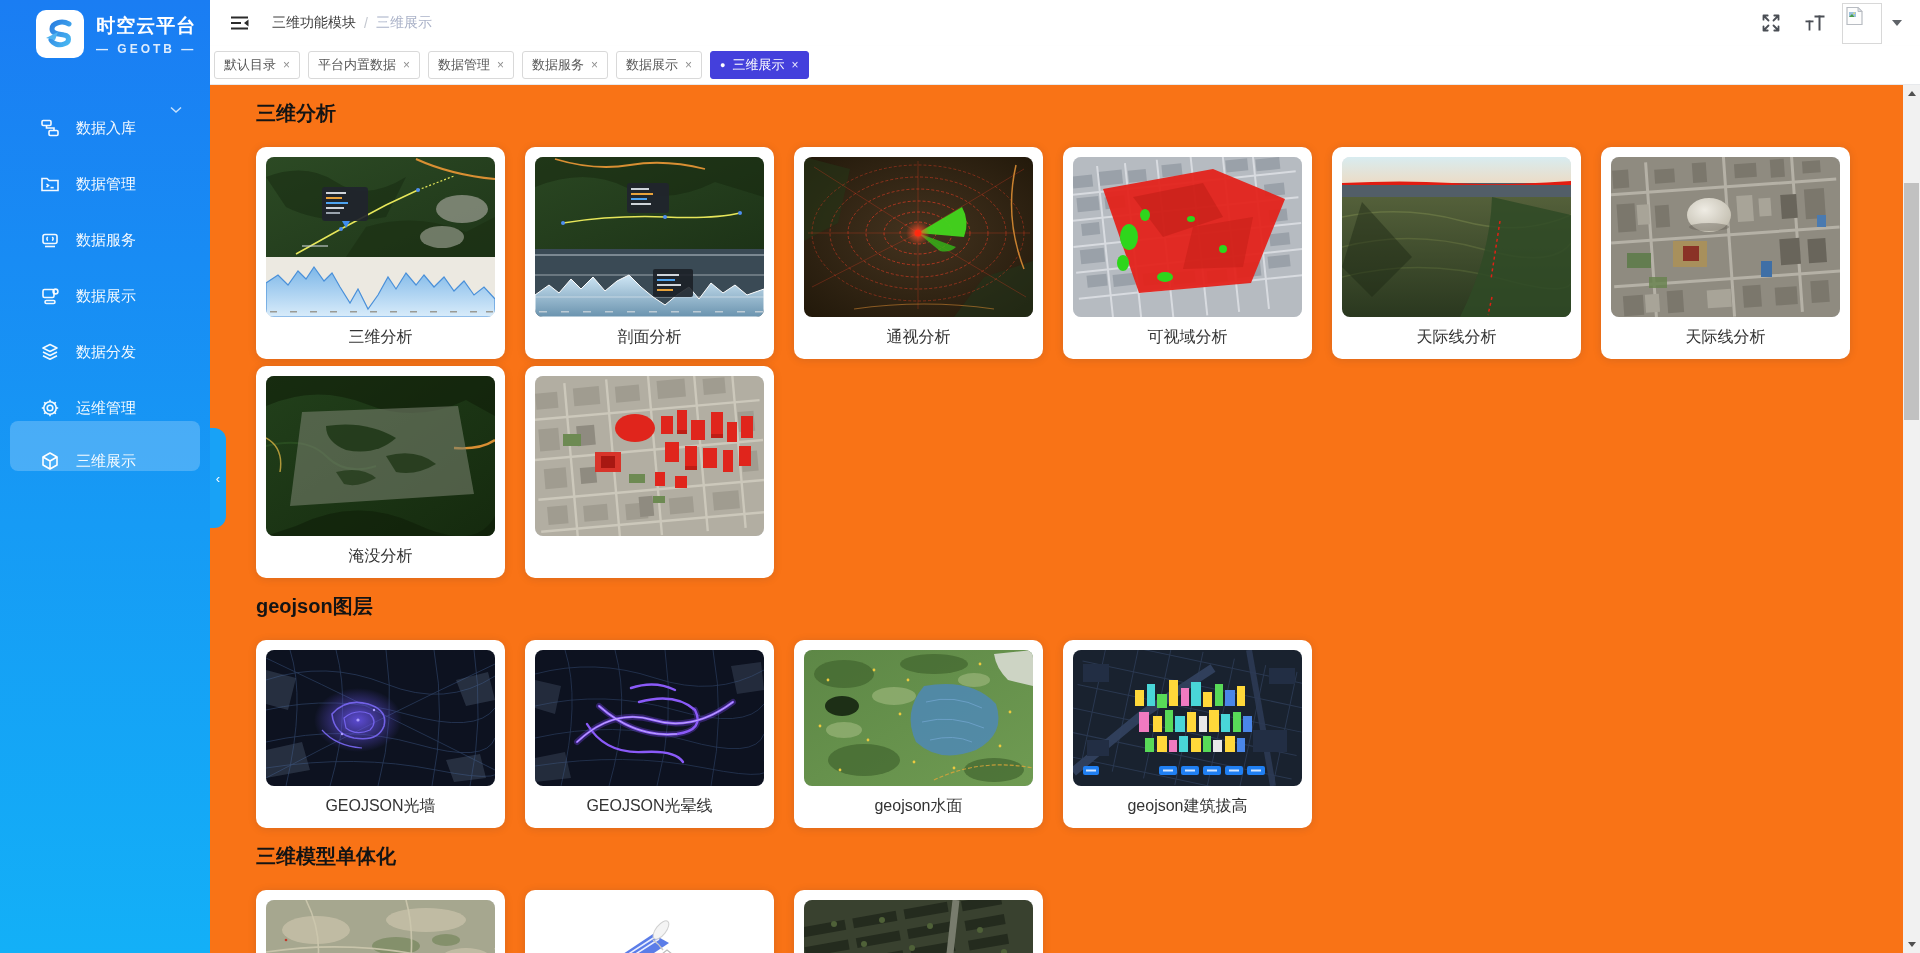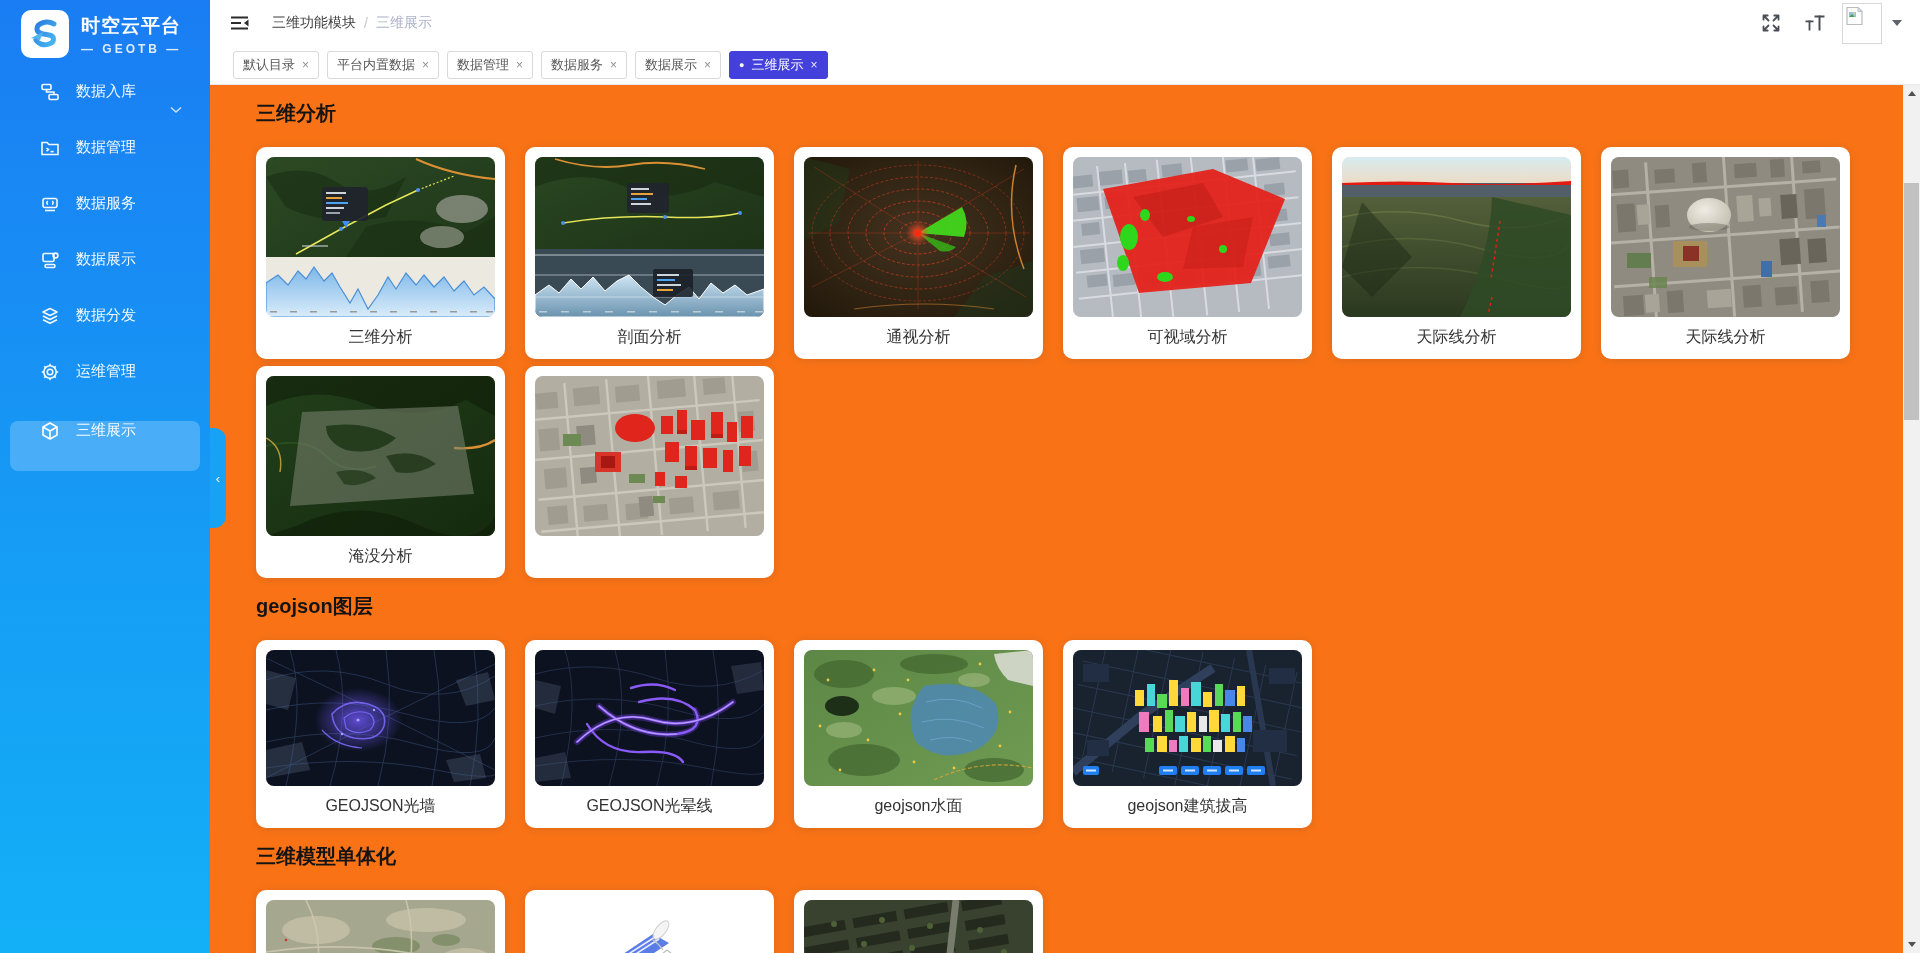--- a/index.html
+++ b/index.html
@@ -3,46 +3,46 @@
 <meta charset="utf-8">
 <style>
   * { margin:0; padding:0; box-sizing:border-box; }
   html,body { width:1920px; height:953px; overflow:hidden; }
   body { font-family:"Liberation Sans","DejaVu Sans",sans-serif; background:#fff; }
   .app { position:relative; width:1920px; height:953px; overflow:hidden; background:#fff; }
 
   
   .sidebar { position:absolute; left:0; top:0; width:210px; height:100%;
     background:linear-gradient(180deg,#1a7df3 0%, #169bf5 55%, #13b0f7 100%); z-index:5; }
-  .logo-row { display:flex; align-items:center; padding:10px 0 0 21px; }
+  .logo-row { display:flex; align-items:center; padding:10px 0 0 36px;text-align:right; }
   .logo-box { width:48px; height:48px; background:#fff; border-radius:10px; display:flex; align-items:center; justify-content:center; }
   .logo-text { margin-left:12px; color:#fff; }
   .logo-title { font-size:19px; font-weight:bold; letter-spacing:1px; }
   .logo-sub { font-size:12px; letter-spacing:3px; opacity:.85; margin-top:3px; font-weight:bold; }
   .menu { margin-top:24px; }
-  .menu-item { position:relative; height:56px; margin:0 10px; display:flex; align-items:flex-start; padding-left:30px; color:rgba(255,255,255,.95); font-size:15px; cursor:pointer; border-radius:8px; }
+  .menu-item { position:relative; height:56px; margin:0 10px; display:flex; align-items:flex-end; padding-left:30px; color:rgba(255,255,255,.95); font-size:15px; cursor:pointer; border-radius:8px; }
   .menu-item .mi-icon { width:20px; height:20px; margin-right:16px; flex:0 0 auto; }
   .menu-item.active { background:rgba(255,255,255,.22); height:50px; margin-top:3px; margin-bottom:3px; }
   .mi-caret { position:absolute; right:18px; top:50%; transform:translateY(-50%); opacity:.75; }
   .collapse-tab { position:absolute; left:210px; top:428px; width:16px; height:100px; background:#18a2f6; border-radius:0 12px 12px 0; display:flex; align-items:center; justify-content:center; color:#fff; font-size:13px; cursor:pointer; z-index:4; }
 
   
   .main { position:absolute; left:210px; top:0; right:0; height:100%; }
   .topbar { height:46px; display:flex; align-items:center; padding:0 14px 0 20px; background:#fff; }
   .fold-btn { width:20px; height:20px; cursor:pointer; }
   .breadcrumb { margin-left:22px; font-size:14px; display:flex; align-items:center; gap:8px; }
   .bc-parent { color:#404040; cursor:pointer; }
   .bc-sep { color:#c3c7cf; }
   .bc-current { color:#aab2c8; }
   .topbar-spacer { flex:1; }
   .tb-icon { width:22px; height:22px; margin-left:22px; cursor:pointer; }
   .avatar-box { width:40px; height:41px; border:1px solid #d8d8d8; background:#fff; margin-left:16px; cursor:pointer; padding:2px; }
   .avatar-caret { width:0; height:0; border-left:5px solid transparent; border-right:5px solid transparent; border-top:6px solid #5f6368; margin-left:10px; margin-right:4px; cursor:pointer; }
 
-  .tabbar { height:39px; display:flex; align-items:center; gap:8px; padding-left:23px; background:#fff; border-bottom:1px solid #e7e9ec; box-shadow:0 1px 3px rgba(0,0,0,.04); }
+  .tabbar { height:39px; display:flex; align-items:center; gap:8px; padding-left:4px; background:#fff; border-bottom:1px solid #e7e9ec; box-shadow:0 1px 3px rgba(0,0,0,.04); }
   .tab { height:28px; display:flex; align-items:center; gap:7px; padding:0 9px; border:1px solid #d9d9d9; border-radius:3px; background:#fff; font-size:13px; color:#575757; cursor:pointer; white-space:nowrap; }
   .tab .tab-close { font-size:12px; color:#8f8f8f; cursor:pointer; line-height:1; }
   .tab.active { background:#4440dc; border-color:#4440dc; color:#fff; }
   .tab.active .tab-close { color:#e8e8ff; }
   .tab .tab-dot { font-size:9px; line-height:1; color:#fff; }
 
   
   .content { position:absolute; top:85px; left:0; right:17px; bottom:0; overflow:hidden; background:#f97316; padding:16px 0 4px 46px; }
   .section-title { font-size:20px; line-height:24px; font-weight:bold; color:#141414; margin:0 0 22px; }
   .grid { display:flex; flex-wrap:wrap; column-gap:20px; row-gap:7px; width:1614px; margin-bottom:16px; }

